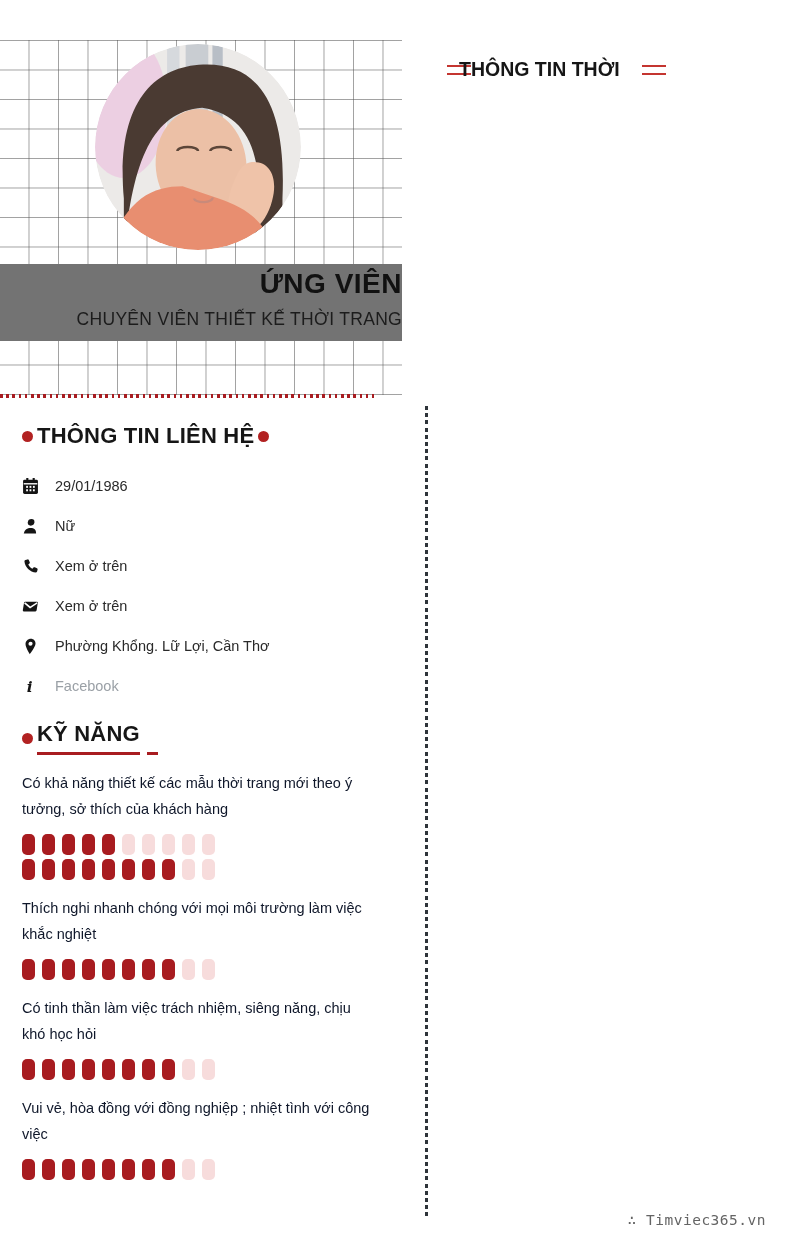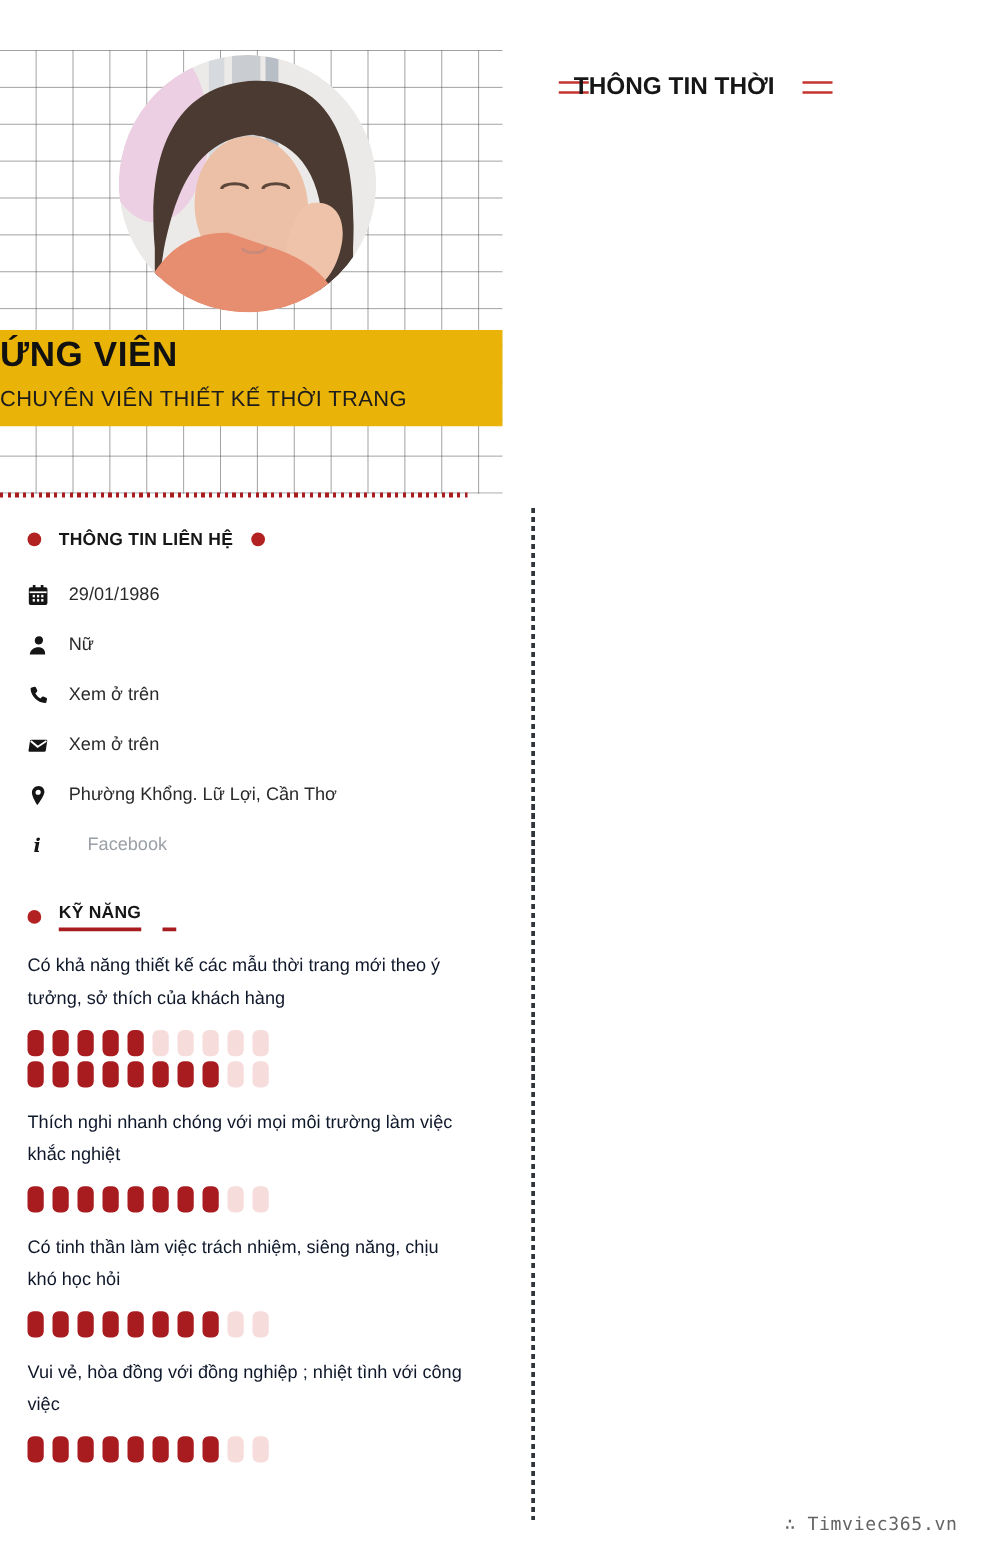--- a/index.html
+++ b/index.html
@@ -24,60 +24,60 @@
     background-size: 29.5px 29.5px;
     background-position: -1px 0;
   }
   .photo {
     position: absolute; left: 95px; top: 44px; width: 206px; height: 206px;
     border-radius: 50%; overflow: hidden;
   }
   .photo svg { display: block; width: 100%; height: 100%; }
   .name-band {
     position: absolute; left: 0; top: 264px; width: 402px; height: 77px;
-    background: #eab308; text-align: left;
+    background: #737373; text-align: right;
   }
   .candidate-name {
     font-size: 28px; font-weight: 700; color: #111; letter-spacing: .5px;
     padding-top: 4px;
   }
   .candidate-title {
     margin-top: 9px; font-size: 17.5px; color: #1c1c1c; letter-spacing: .3px;
   }
   .dotted-sep {
     position: absolute; left: 0; top: 394px; width: 374px; height: 4px;
     background-image: repeating-linear-gradient(to right,
       var(--red) 0 2.6px, transparent 2.6px 6.2px);
   }
 
   
   .sec-head {
-    display: flex; align-items: center; gap: 14px;
-    font-size: 14px; font-weight: 700; color: #161616; letter-spacing: .2px;
+    display: flex; align-items: center; gap: 4px;
+    font-size: 22px; font-weight: 700; color: #161616; letter-spacing: .2px;
   }
   .dot {
     width: 11px; height: 11px; border-radius: 50%;
     background: var(--dot-red); flex: 0 0 auto;
   }
   .skills-head .head-text {
     border-bottom: 3.5px solid var(--red); padding-bottom: 5px;
   }
   .under-dash {
     width: 11px; height: 3.5px; background: var(--red);
     align-self: flex-end; margin-left: 3px; margin-bottom: 0;
   }
 
   
   .contact { position: absolute; left: 22px; top: 423px; width: 378px; }
   .contact ul { list-style: none; margin-top: 17px; }
   .contact-item { height: 40px; display: flex; align-items: center; }
   .c-icon { width: 17px; height: 17px; flex: 0 0 auto; margin-right: 16px; }
   .c-icon svg { display: block; width: 17px; height: 17px; }
   .c-text { font-size: 14.5px; color: #2a2a2a; }
-  .c-text.link { color: var(--link-gray); margin-left: 15px; }
+  .c-text.link { color: var(--link-gray); }
 
   
   .skills { position: absolute; left: 22px; top: 721px; width: 356px; }
   .skills-body { margin-top: 4px; }
   .skill-text {
     margin-top: 15px; margin-bottom: 12px;
     font-size: 14.5px; line-height: 26px; color: #0f172a;
   }
   .skill-meter { display: flex; gap: 7px; margin-bottom: 4px; }
   .blk {

